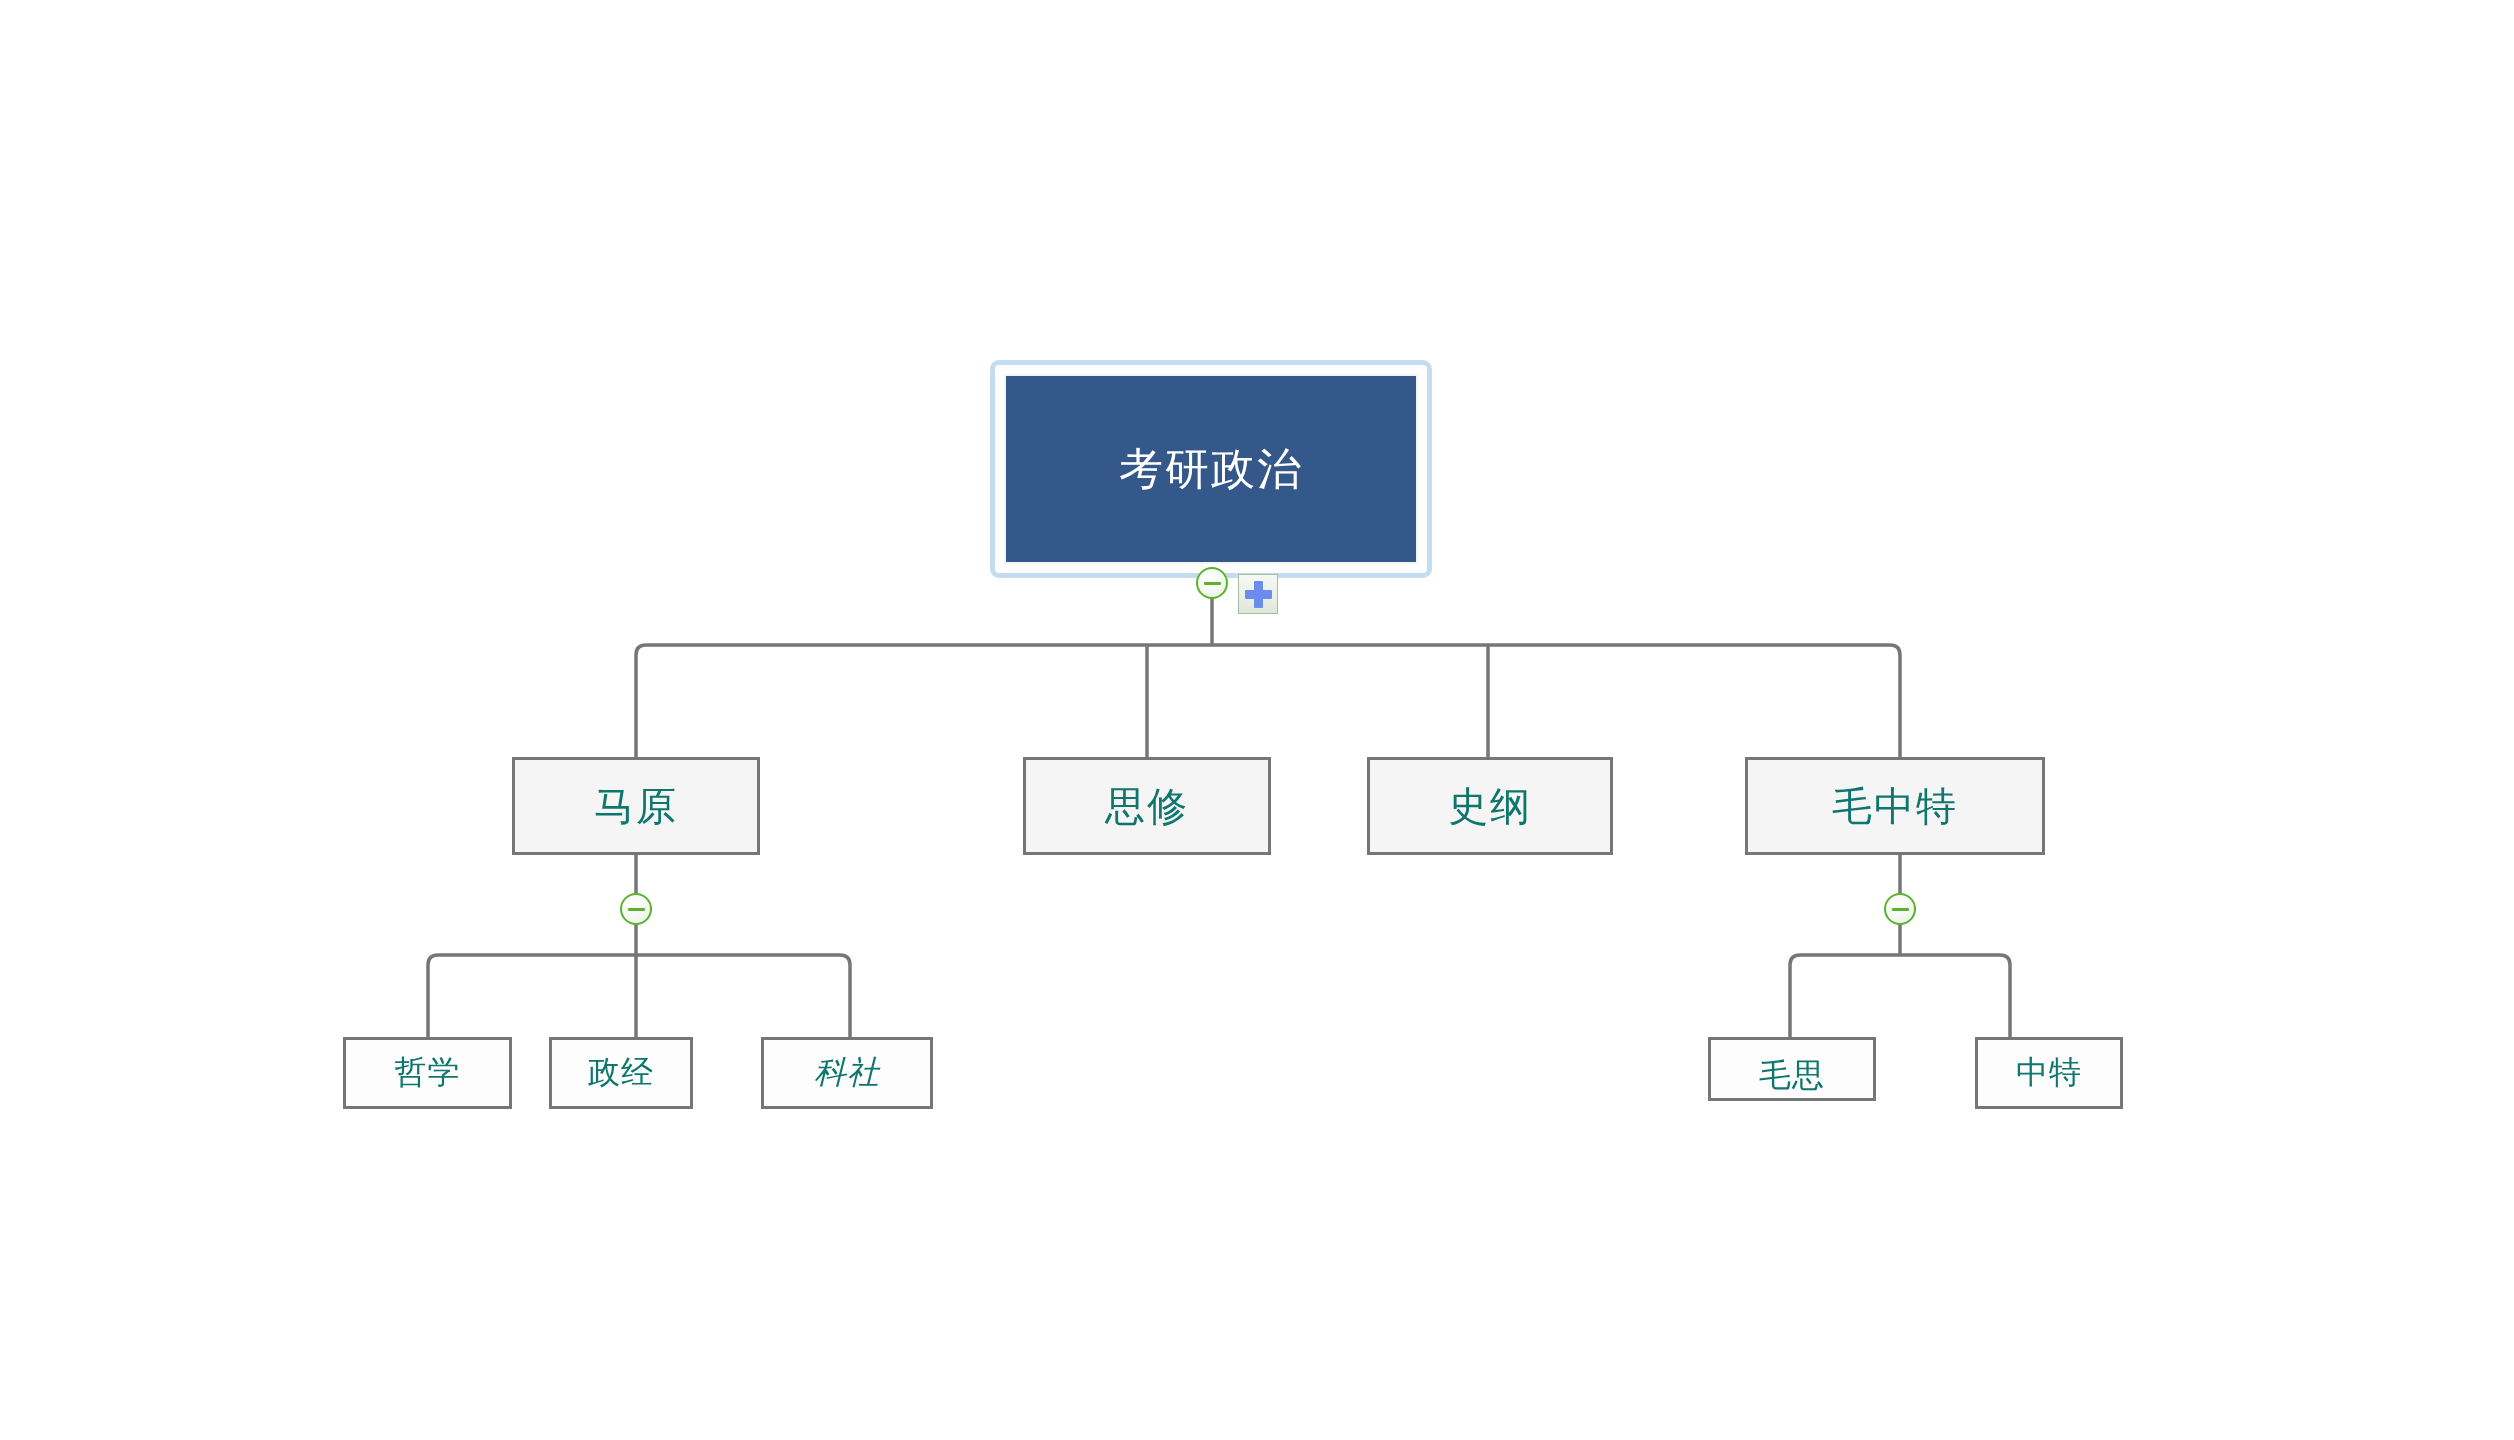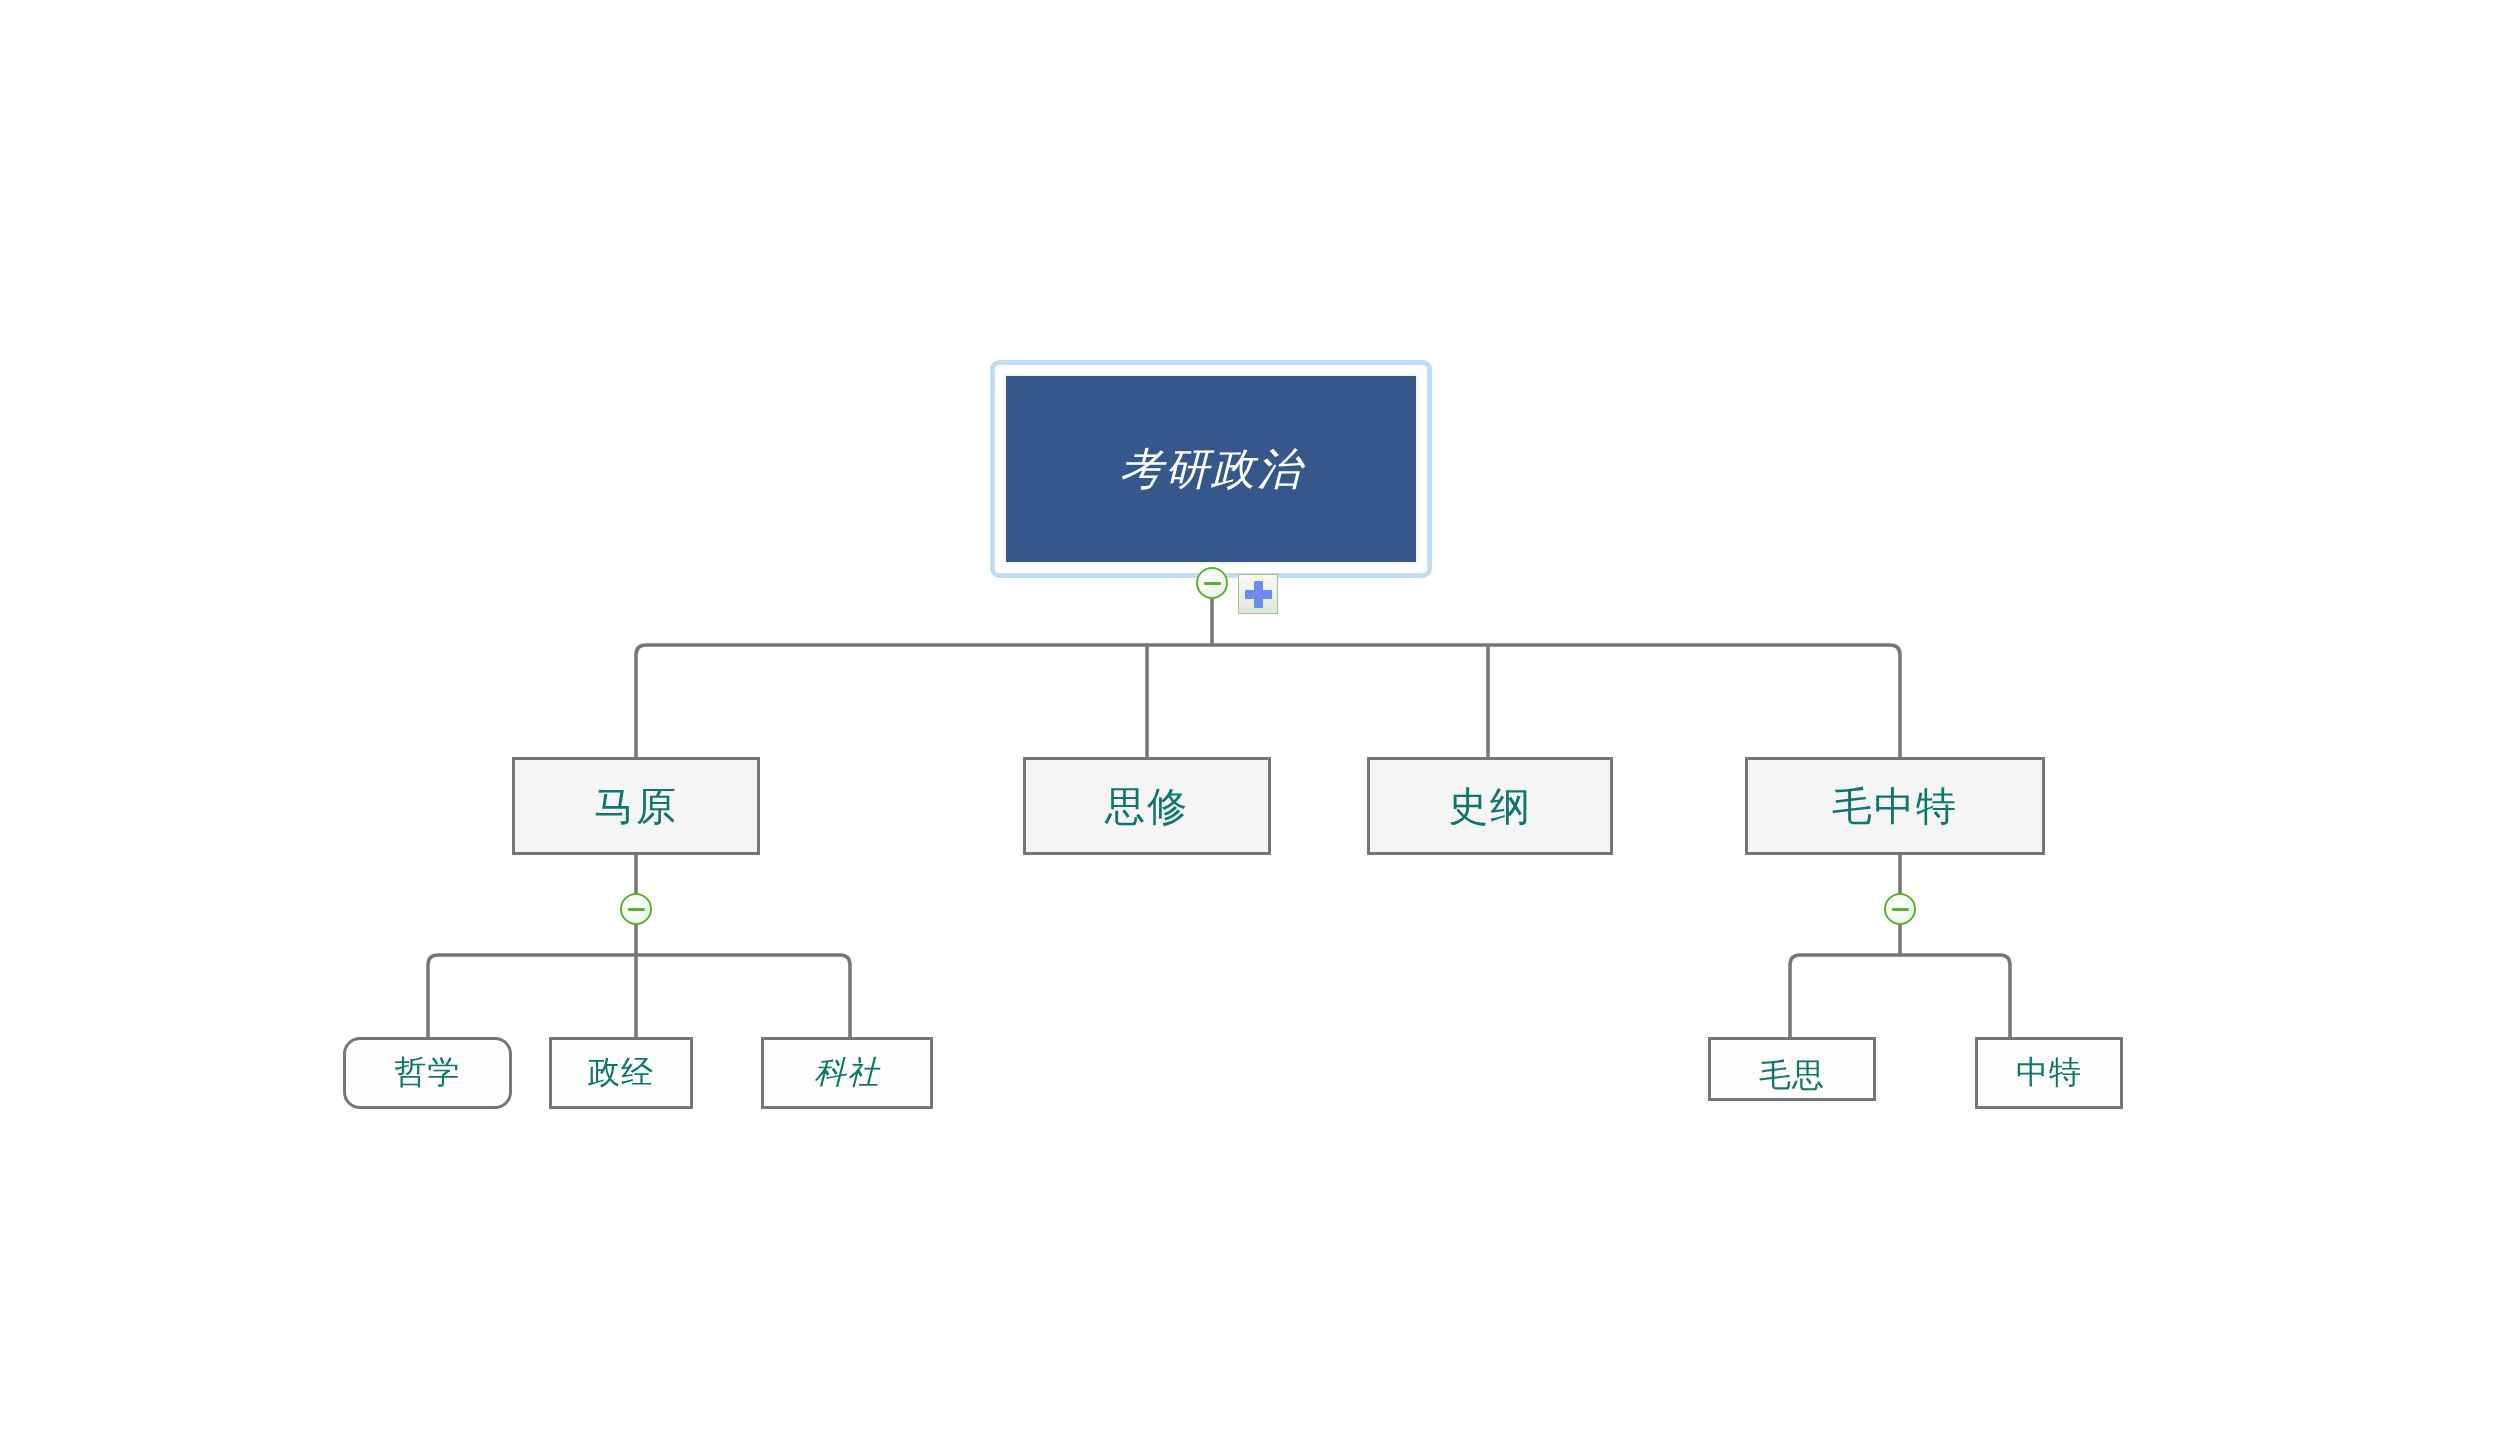--- a/index.html
+++ b/index.html
@@ -46,21 +46,20 @@
     color: #0f766e;
   }
 
   
   .node-root {
     background: #35588a;
     border: 2px solid #f2f6fa;
     color: #ffffff;
     font-size: 44px;
     letter-spacing: 2px;
-    font-style: italic;
   }
   .root-halo {
     position: absolute;
     box-sizing: border-box;
     border: 5px solid #c3dcf0;
     border-radius: 9px;
     background: #ffffff;
   }
 
   
@@ -179,21 +178,21 @@
     <span>思修</span>
   </div>
 
   <div class="node node-l2" style="left:1745px; top:757px; width:300px; height:98px;">
     <span>毛中特</span>
   </div>
   <div class="collapse-handle" style="left:1884px; top:893px;">
     <span class="bar"></span>
   </div>
 
-  <div class="node node-l3" style="left:343px; top:1037px; width:169px; height:72px;border-radius:17px;">
+  <div class="node node-l3" style="left:343px; top:1037px; width:169px; height:72px;">
     <span>哲学</span>
   </div>
 
   <div class="node node-l3" style="left:549px; top:1037px; width:144px; height:72px;justify-content:center;">
     <span>政经</span>
   </div>
 
   <div class="node node-l3" style="left:761px; top:1037px; width:172px; height:72px;font-style:italic;">
     <span>科社</span>
   </div>

